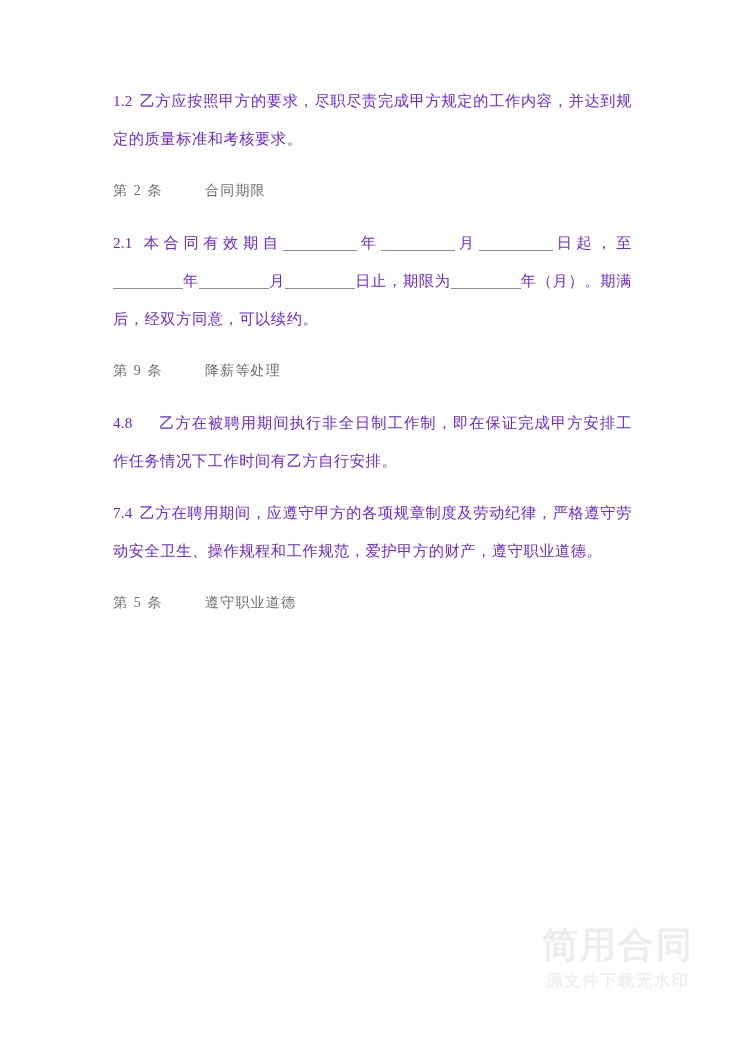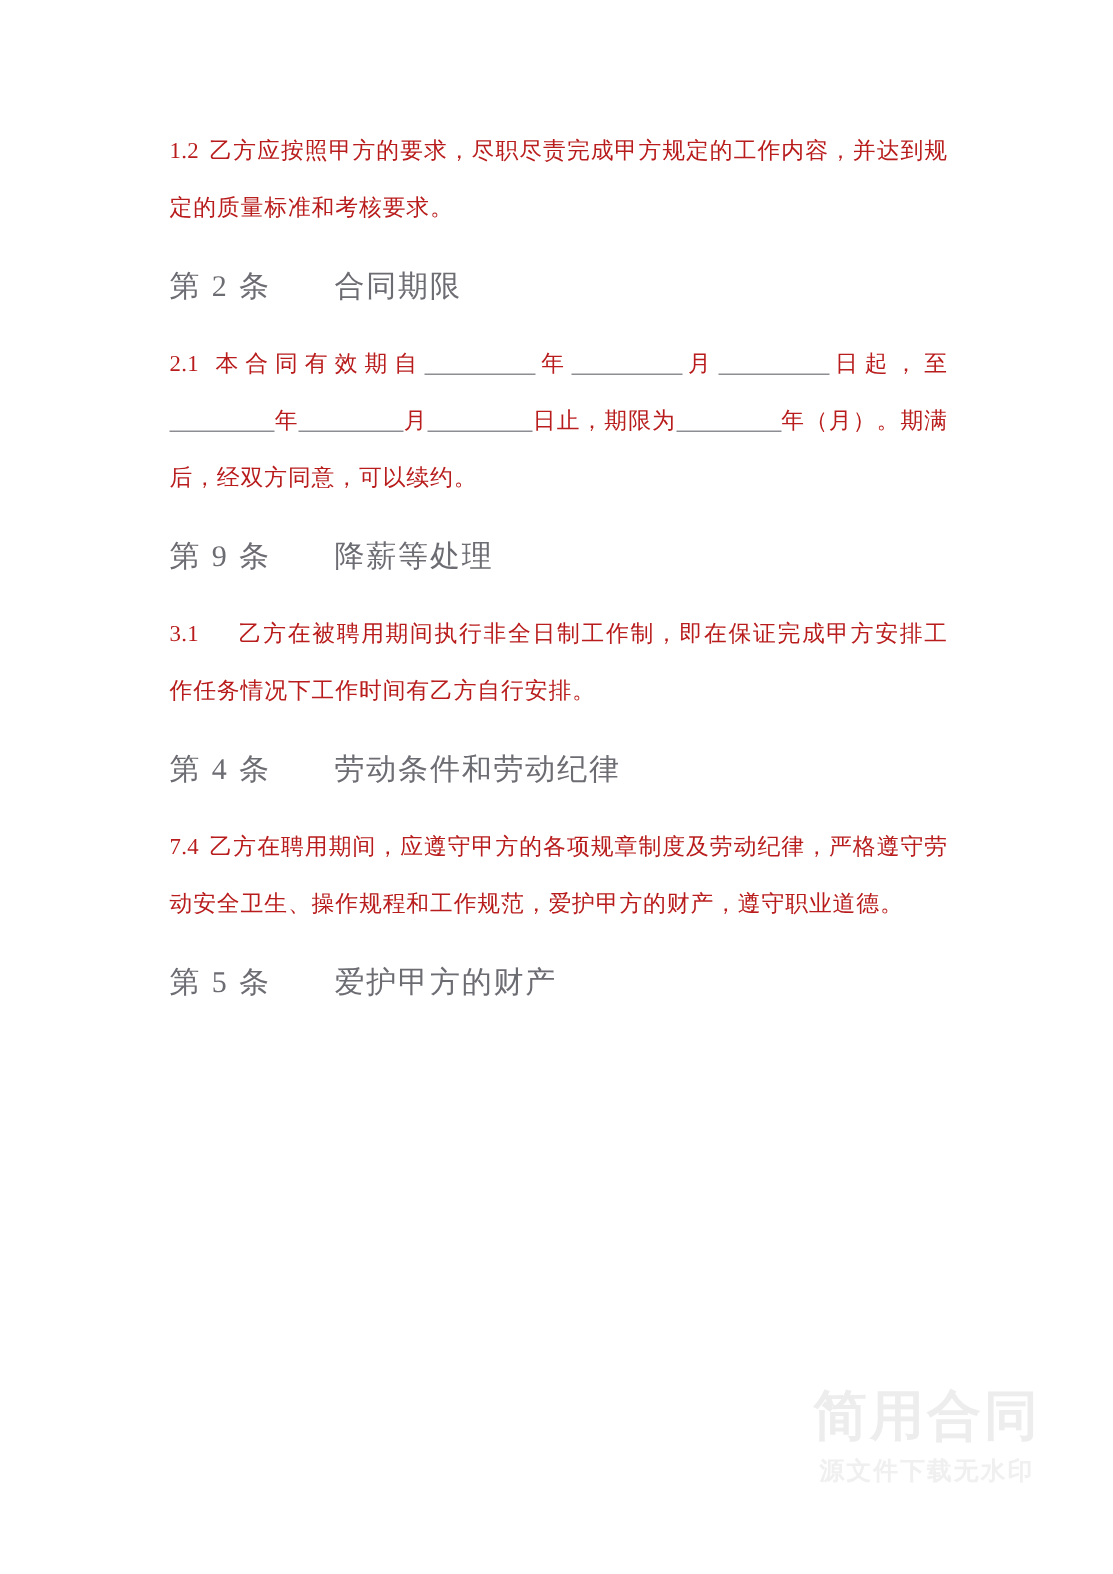--- a/index.html
+++ b/index.html
@@ -26,35 +26,35 @@
 
   .doc-body {
     position: absolute;
     left: 113px;
     top: 82px;
     width: 519px;
   }
 
   
   .para {
-    color: #b91c1c;
+    color: #6d28d9;
     font-size: 15.2px;
     line-height: 38px;
     letter-spacing: 0.6px;
     text-align: justify;
     text-justify: inter-character;
     margin: 0 0 14px 0;
     word-break: break-all;
     font-family: "Liberation Serif", "DejaVu Serif", serif;
   }
 
   
   .clause-head {
     color: #6c6c73;
-    font-size: 20px;
+    font-size: 14px;
     line-height: 38px;
     letter-spacing: 1.2px;
     margin: 0 0 14px 0;
     white-space: nowrap;
     font-family: "Liberation Serif", "DejaVu Serif", serif;
   }
   .clause-head .clause-no {
     letter-spacing: 1.6px;
   }
   .clause-head .clause-gap {
@@ -120,28 +120,27 @@
 
     <p class="para"><span class="item-no">1.2</span><span class="gap-sm"></span><span>乙方应按照甲方的要求，尽职尽责完成甲方规定的工作内容，并达到规定的质量标准和考核要求。</span></p>
 
     <p class="clause-head"><span class="clause-no">第 2 条</span><span class="clause-gap"></span><span class="clause-title">合同期限</span></p>
 
     <p class="para"><span class="item-no">2.1</span><span class="gap-sm"></span><span>本合同有效期自</span><span class="blank blank-w1"></span><span>年</span><span class="blank blank-w1"></span><span>月</span><span class="blank blank-w1"></span><span>日起，至</span><span class="blank blank-w2"></span><span>年</span><span class="blank blank-w2"></span><span>月</span><span class="blank blank-w2"></span><span>日止，期限为</span><span class="blank blank-w2"></span><span>年（月）。期满后，经双方同意，可以续约。</span></p>
 
 
     <p class="clause-head"><span class="clause-no">第 9 条</span><span class="clause-gap"></span><span class="clause-title">降薪等处理</span></p>
 
-    <p class="para"><span class="item-no">3.1</span><span class="gap-md"></span><span>乙方在被聘用期间执行非全日制工作制，即在保证完成甲方安排工作任务情况下工作时间有乙方自行安排。</span></p>
+    <p class="para"><span class="item-no">4.8</span><span class="gap-md"></span><span>乙方在被聘用期间执行非全日制工作制，即在保证完成甲方安排工作任务情况下工作时间有乙方自行安排。</span></p>
 
-    <p class="clause-head"><span class="clause-no">第 4 条</span><span class="clause-gap"></span><span class="clause-title">劳动条件和劳动纪律</span></p>
 
     <p class="para"><span class="item-no">7.4</span><span class="gap-sm"></span><span>乙方在聘用期间，应遵守甲方的各项规章制度及劳动纪律，严格遵守劳动安全卫生、操作规程和工作规范，爱护甲方的财产，遵守职业道德。</span></p>
 
 
-    <p class="clause-head"><span class="clause-no">第 5 条</span><span class="clause-gap"></span><span class="clause-title">爱护甲方的财产</span></p>
+    <p class="clause-head"><span class="clause-no">第 5 条</span><span class="clause-gap"></span><span class="clause-title">遵守职业道德</span></p>
 
   </div>
 
   <div class="watermark">
     <div class="watermark-main">简用合同</div>
     <div class="watermark-sub">源文件下载无水印</div>
   </div>
 
 </div>
 

